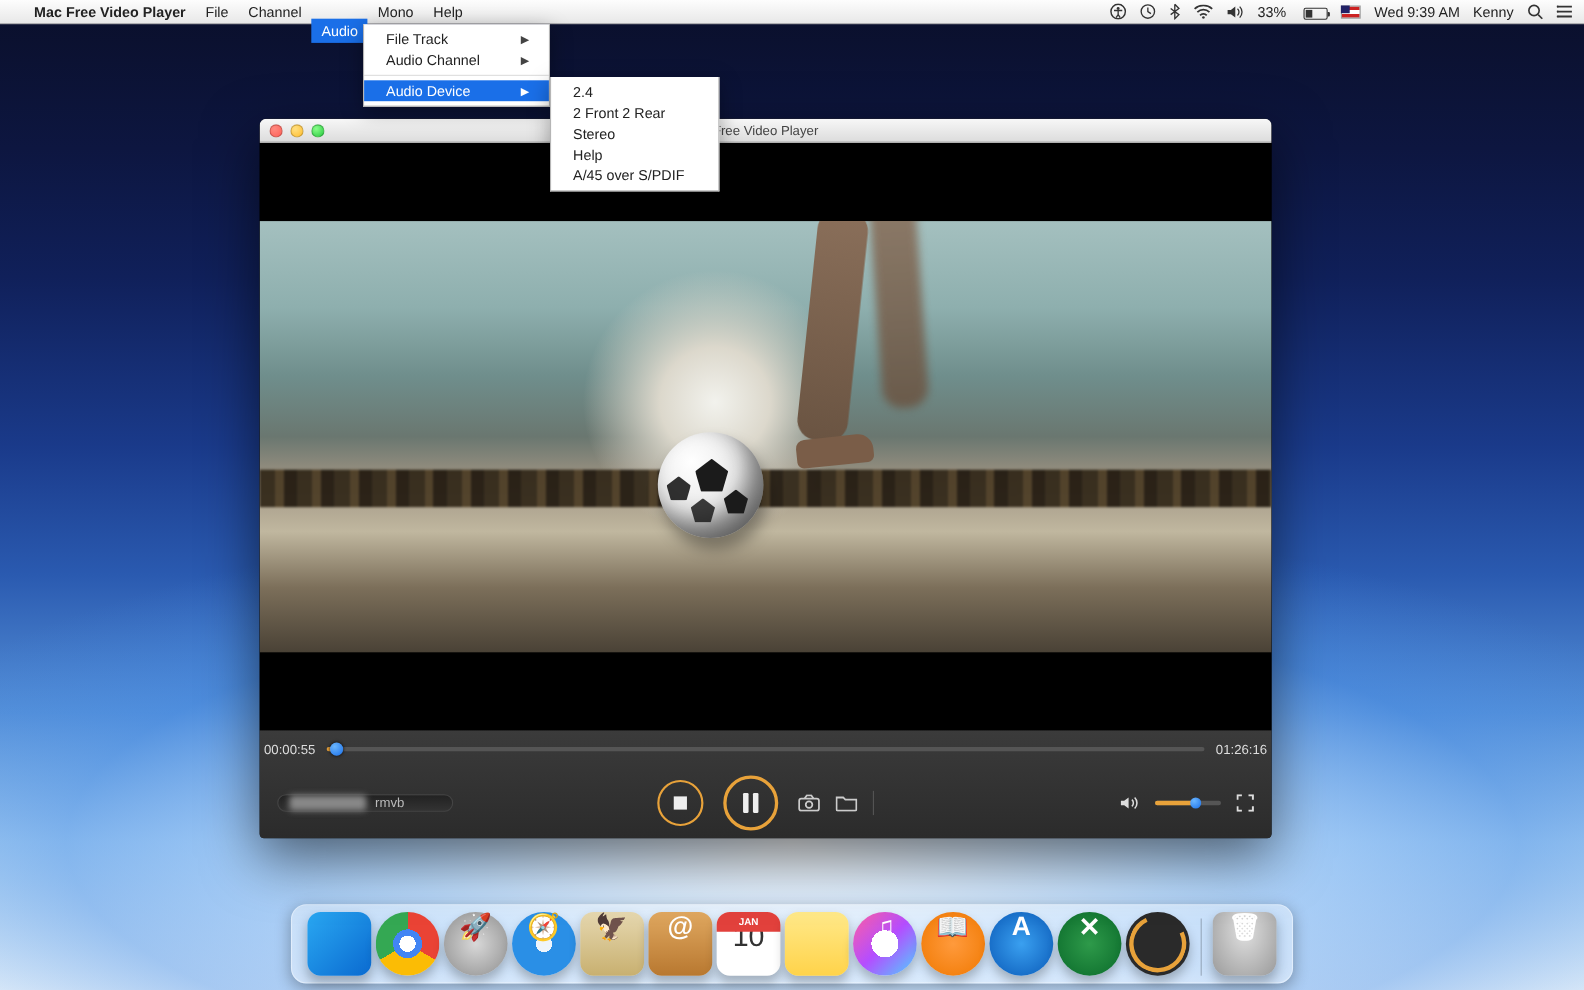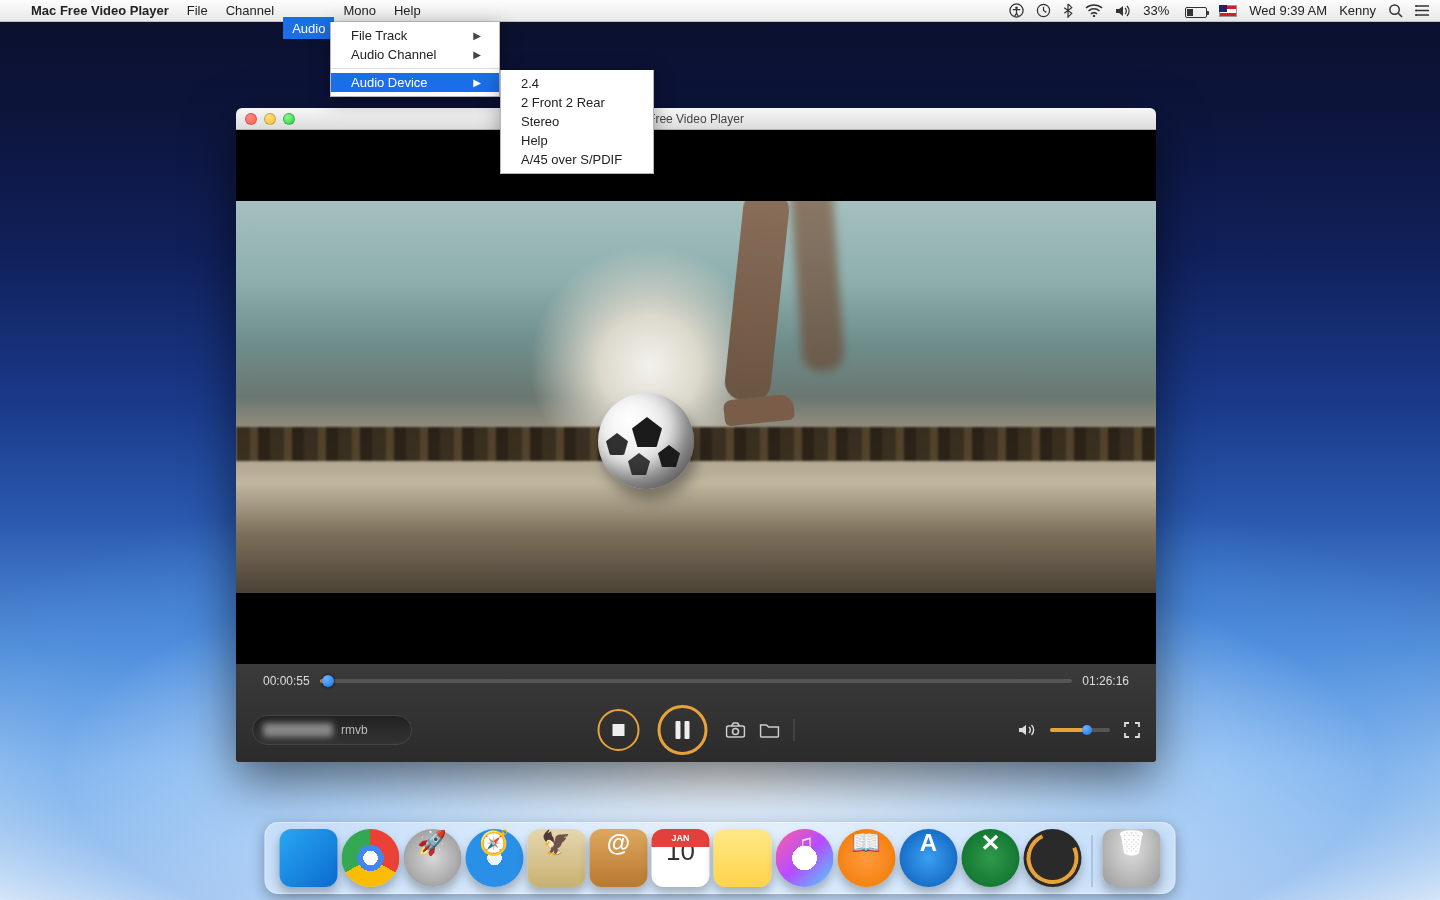--- a/index.html
+++ b/index.html
@@ -108,33 +108,33 @@
 .seaweed { position:absolute; left:0; right:0; top:226px; height:34px;
   background:repeating-linear-gradient(90deg,#2e2415 0 14px,#4a3a22 14px 22px,#1e160c 22px 34px);
   filter:blur(1px); opacity:.9;}
 
 
 #controls {
   position:absolute; left:0; right:0; bottom:0; height:98px;
   background:linear-gradient(#3b3b3b,#2b2b2b);
 }
 #progress-row {
-  display:flex; align-items:center; gap:10px; padding:0 27px; height:34px;
+  display:flex; align-items:center; gap:10px; padding:0 4px; height:34px;
   color:#ddd; font-size:12px; font-family:Menlo,monospace;
 }
 #progress-track {
   flex:1; height:4px; background:#555; border-radius:2px; position:relative;
 }
 #progress-fill { position:absolute; left:0; top:0; bottom:0; width:1.1%; background:#e8a23a; border-radius:2px; }
 #progress-knob { position:absolute; left:1.1%; top:50%; width:12px; height:12px; margin:-6px 0 0 -6px; border-radius:50%;
   background:radial-gradient(circle at 35% 30%,#6ab6ff,#1a6fe8); box-shadow:0 0 3px #000;}
 #buttons-row { display:flex; align-items:center; height:64px; padding:0 16px; position:relative; }
 
 .nowplaying {
-  width:160px; height:30px; border-radius:15px;
+  width:160px; height:16px; border-radius:15px;
   background:linear-gradient(#222,#333); border:1px solid #444;
   display:flex; align-items:center; gap:8px; padding:0 10px;
   color:#bbb; font-size:12px;
 }
 .nowplaying .blur { width:70px; height:14px; background:#888; filter:blur(3px); border-radius:3px; }
 
 .center-controls { position:absolute; left:50%; transform:translateX(-50%); display:flex; align-items:center; gap:18px; }
 .ring-btn {
   width:42px; height:42px; border-radius:50%; border:2px solid #e8a23a;
   display:flex; align-items:center; justify-content:center; color:#eee;

